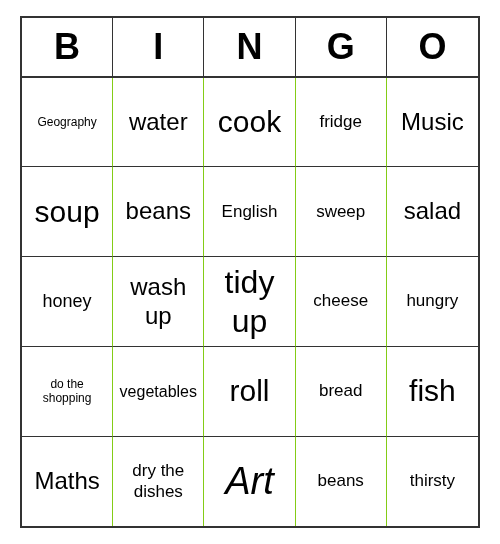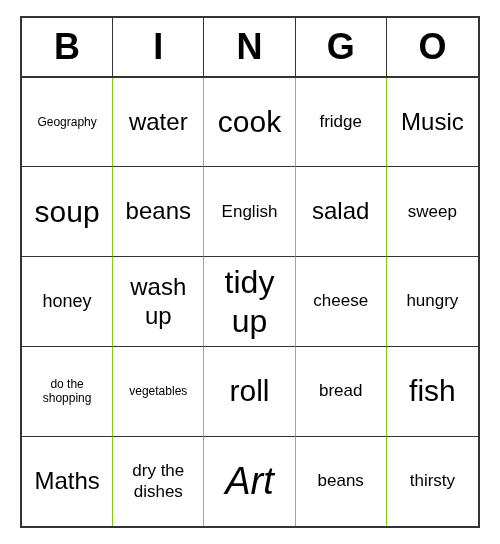--- a/index.html
+++ b/index.html
@@ -87,45 +87,45 @@
       <div class="bingo-cell">
         <span style="font-size: 30px;">soup</span>
       </div>
       <div class="bingo-cell">
         <span style="font-size: 24px;">beans</span>
       </div>
       <div class="bingo-cell">
         <span style="font-size: 17px;">English</span>
       </div>
       <div class="bingo-cell">
-        <span style="font-size: 24px;">salad</span>
+        <span style="font-size: 17px;">sweep</span>
       </div>
       <div class="bingo-cell">
-        <span style="font-size: 17px;">sweep</span>
+        <span style="font-size: 24px;">salad</span>
       </div>
       <div class="bingo-cell">
         <span style="font-size: 18px;">honey</span>
       </div>
       <div class="bingo-cell">
         <span style="font-size: 24px;">wash<br>up</span>
       </div>
       <div class="bingo-cell">
         <span style="font-size: 32px;">tidy<br>up</span>
       </div>
       <div class="bingo-cell">
         <span style="font-size: 17px;">cheese</span>
       </div>
       <div class="bingo-cell">
         <span style="font-size: 17px;">hungry</span>
       </div>
       <div class="bingo-cell">
         <span style="font-size: 12px;">do the<br>shopping</span>
       </div>
       <div class="bingo-cell">
-        <span style="font-size: 12px;">vegetables</span>
+        <span style="font-size: 16px;">vegetables</span>
       </div>
       <div class="bingo-cell">
         <span style="font-size: 30px;">roll</span>
       </div>
       <div class="bingo-cell">
         <span style="font-size: 17px;">bread</span>
       </div>
       <div class="bingo-cell">
         <span style="font-size: 30px;">fish</span>
       </div>

